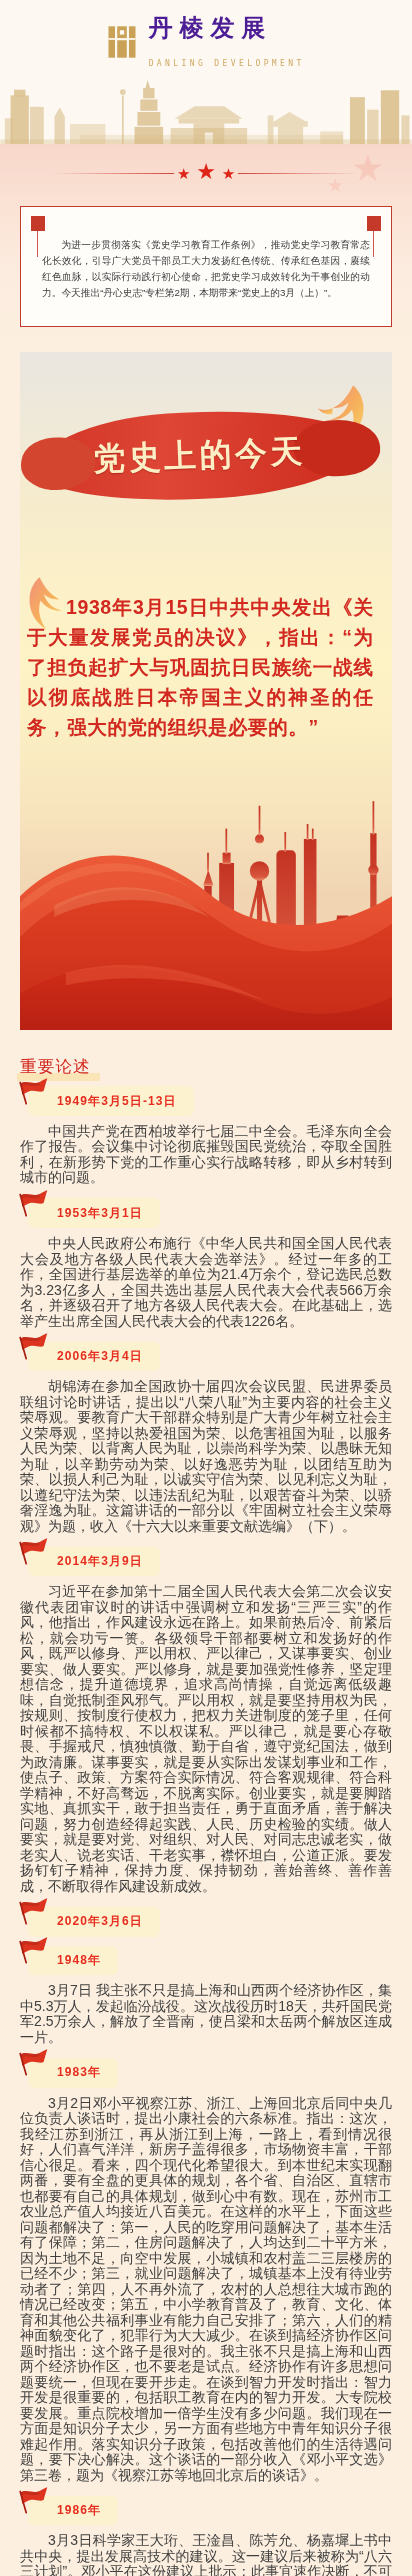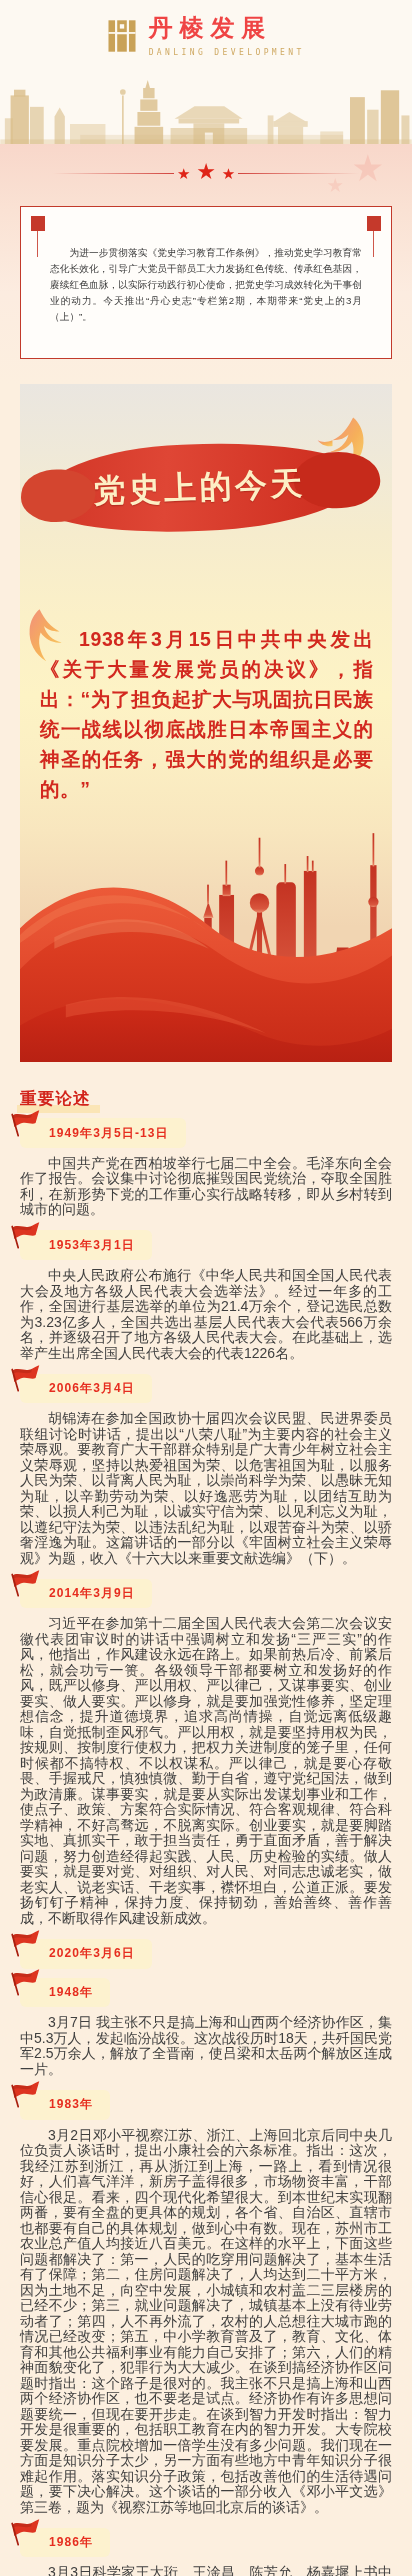--- a/index.html
+++ b/index.html
@@ -11,25 +11,25 @@
     -webkit-font-smoothing:antialiased;
   }
   .page{width:412px;overflow:hidden;}
 
   
   .masthead{position:relative;height:144px;background:#fdf9f2;overflow:hidden;}
   .logo-row{display:flex;justify-content:center;align-items:center;gap:11.4px;padding-top:15px;}
   .logo-mark{flex:0 0 auto;}
   .logo-cn{
     font-family:"DejaVu Serif", serif;
-    font-size:24px;font-weight:700;color:#ef4444;letter-spacing:6.9px;line-height:1.1;
+    font-size:24px;font-weight:700;color:#4c1d95;letter-spacing:6.9px;line-height:1.1;
   }
   .logo-en{
     font-family:"DejaVu Sans Mono", monospace;
-    font-size:8px;color:#cfa963;letter-spacing:3.4px;margin-top:7px;
+    font-size:8px;color:#cfa963;letter-spacing:3.4px;margin-top:18px;
   }
   .skyline{position:absolute;left:0;bottom:0;display:block;}
 
   
   .pink-band{
     position:relative;
     background:linear-gradient(180deg,#f8d7ca 0%,#fae2d4 28%,#fcece0 62%,#fcefdf 100%);
     padding:11.4px 0 25px;
   }
   .band-star{position:absolute;color:#e8483a;opacity:.12;font-size:37px;right:27.5px;top:3.4px;}
@@ -43,21 +43,21 @@
   .stars-divider .s-mid{font-size:22px;margin-top:-2.3px;}
 
   .intro-box{
     position:relative;margin:0 20px;background:#fffdfa;
     border:1.1px solid #c23a2b;padding:26px 17px 20.6px;
   }
   .corner{position:absolute;width:14.3px;height:14.3px;background:#c5392b;top:9.2px;}
   .corner.tl{left:9.7px;}
   .corner.tr{right:9.7px;}
   .corner::after{content:"";position:absolute;left:6.3px;top:14.3px;width:1.1px;height:26px;background:#c5392b;opacity:.85;}
-  .intro-text{margin:12px;font-size:9.7px;line-height:16px;text-indent:2em;text-align:justify;color:#3a3a3a;}
+  .intro-text{margin:4px;font-size:9.7px;line-height:16px;text-indent:2em;text-align:justify;color:#3a3a3a;}
 
   
   .banner{
     position:relative;margin:0 20px;height:678px;overflow:hidden;
     background:linear-gradient(180deg,
       #eae6e0 0%, #efe9d9 10%, #f6eccd 22%, #fbf0c8 34%,
       #fdf3c5 46%, #fbeec3 56%, #f8e6be 66%, #f4dcb8 74%, #f1d5b2 80%);
   }
   .dove{position:absolute;}
   .dove-right{right:24px;top:30px;}
@@ -72,36 +72,36 @@
   }
   .brush::before{content:"";position:absolute;left:-15px;top:19.5px;width:74px;height:53px;
     background:#d4452f;border-radius:52% 42% 58% 44%;transform:rotate(7deg);z-index:-1;}
   .brush::after{content:"";position:absolute;right:-17px;top:12.6px;width:86px;height:57px;
     background:#c62a1b;border-radius:44% 56% 42% 58%;transform:rotate(-6deg);z-index:-1;}
   .brush-title{
     font-size:32px;font-weight:800;color:#fdefc5;letter-spacing:3.4px;white-space:nowrap;
     text-shadow:0 1.1px 1.1px rgba(120,10,5,.35);
   }
   .banner-quote{
-    position:absolute;left:20px;right:18.3px;top:240px;margin:0;
+    position:absolute;left:7px;right:18.3px;top:240px;margin:0;
     font-size:19.5px;line-height:30px;font-weight:800;color:#d2281f;
     text-indent:2em;text-align:justify;letter-spacing:0.6px;
   }
   .silk{position:absolute;left:0;bottom:0;display:block;}
 
   
   .sections{margin-top:17px;}
-  .section-title{margin:27.5px 0 3.4px 20px;font-size:16.6px;line-height:1.2;color:#d2241b;font-weight:700;}
+  .section-title{margin:27.5px 0 3.4px 20px;font-size:16.6px;line-height:1.2;color:#d2241b;font-weight:400;}
   .section-title .t{position:relative;display:inline-block;z-index:0;letter-spacing:1.1px;}
   .section-title .t::after{
     content:"";position:absolute;left:-3.4px;right:-9.2px;bottom:-4px;height:8.6px;
     background:#fbe5b6;z-index:-1;
   }
   .entry{margin-top:9.2px;}
-  .badge-wrap{position:relative;margin-left:20px;display:inline-block;text-decoration:underline;}
+  .badge-wrap{position:relative;margin-left:28px;display:inline-block;text-decoration:underline;}
   .flag{position:absolute;left:-9.7px;top:-8.6px;transform:rotate(-4deg);}
   .badge{
     display:inline-block;background:#fdf2cf;border-radius:5.7px;
     padding:6.3px 17px 6.3px 29px;
   }
   .badge-text{font-size:12px;font-weight:800;color:#e62d1f;letter-spacing:1.1px;white-space:nowrap;}
   .entry-text{margin:8px 20px 12.6px;font-size:14px;line-height:15.5px;color:#3f3f3f;
     text-indent:2em;text-align:justify;}
 </style>
 </head>

